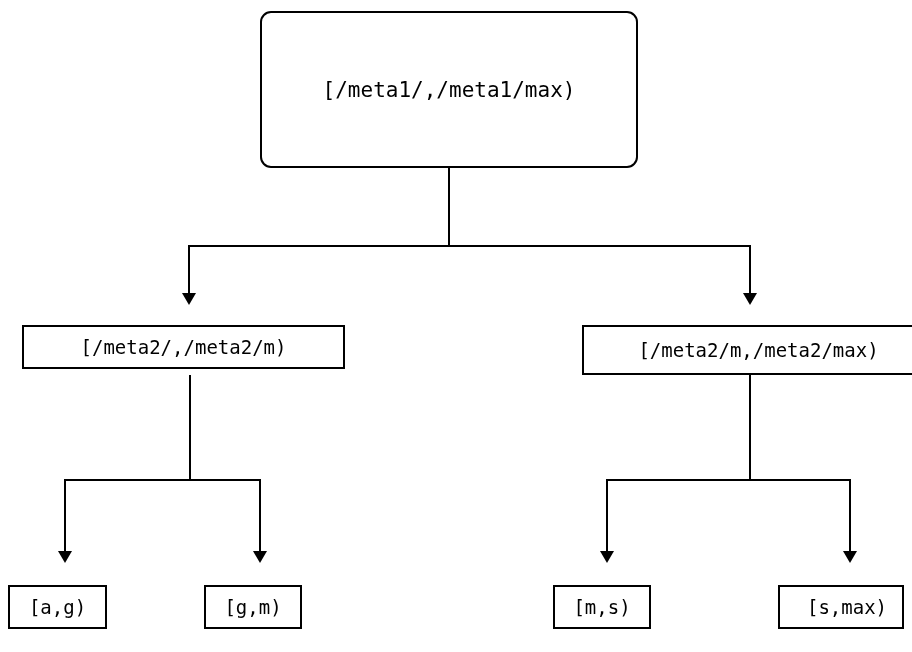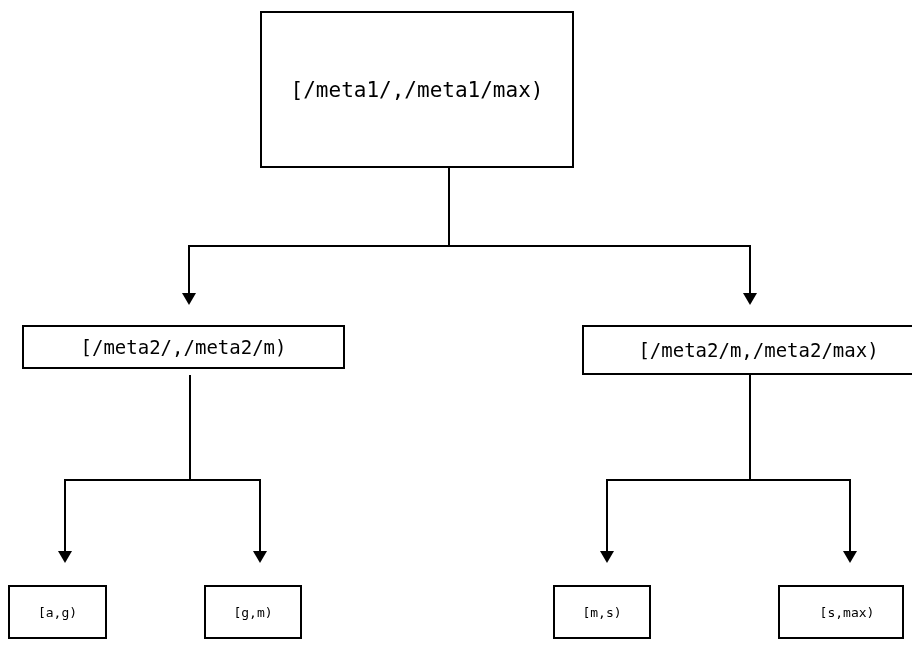--- a/index.html
+++ b/index.html
@@ -23,42 +23,43 @@
     display: flex;
     align-items: center;
     justify-content: center;
     color: #000000;
     letter-spacing: 0px;
     white-space: nowrap;
   }
   .node-root {
     left: 260px;
     top: 11px;
-    width: 314px;
+    width: 378px;
     height: 157px;
     font-size: 21px;
+    border-radius: 11px;
   }
   .node-mid-left {
     left: 22px;
     top: 325px;
     width: 323px;
     height: 44px;
     font-size: 19px;
   }
   .node-mid-right {
     left: 582px;
     top: 325px;
     width: 353px;
     height: 50px;
     font-size: 19px;
   }
   .node-leaf {
     top: 585px;
-    height: 54px;
-    font-size: 13px;
+    height: 44px;
+    font-size: 19px;
   }
   .leaf-1 { left: 8px;   width: 99px;  }
   .leaf-2 { left: 204px; width: 98px;  }
   .leaf-3 { left: 553px; width: 98px;  }
   .leaf-4 { left: 778px; width: 126px; padding-left: 12px; }
 
   .edge-v {
     position: absolute;
     width: 2px;
     background: #000000;

